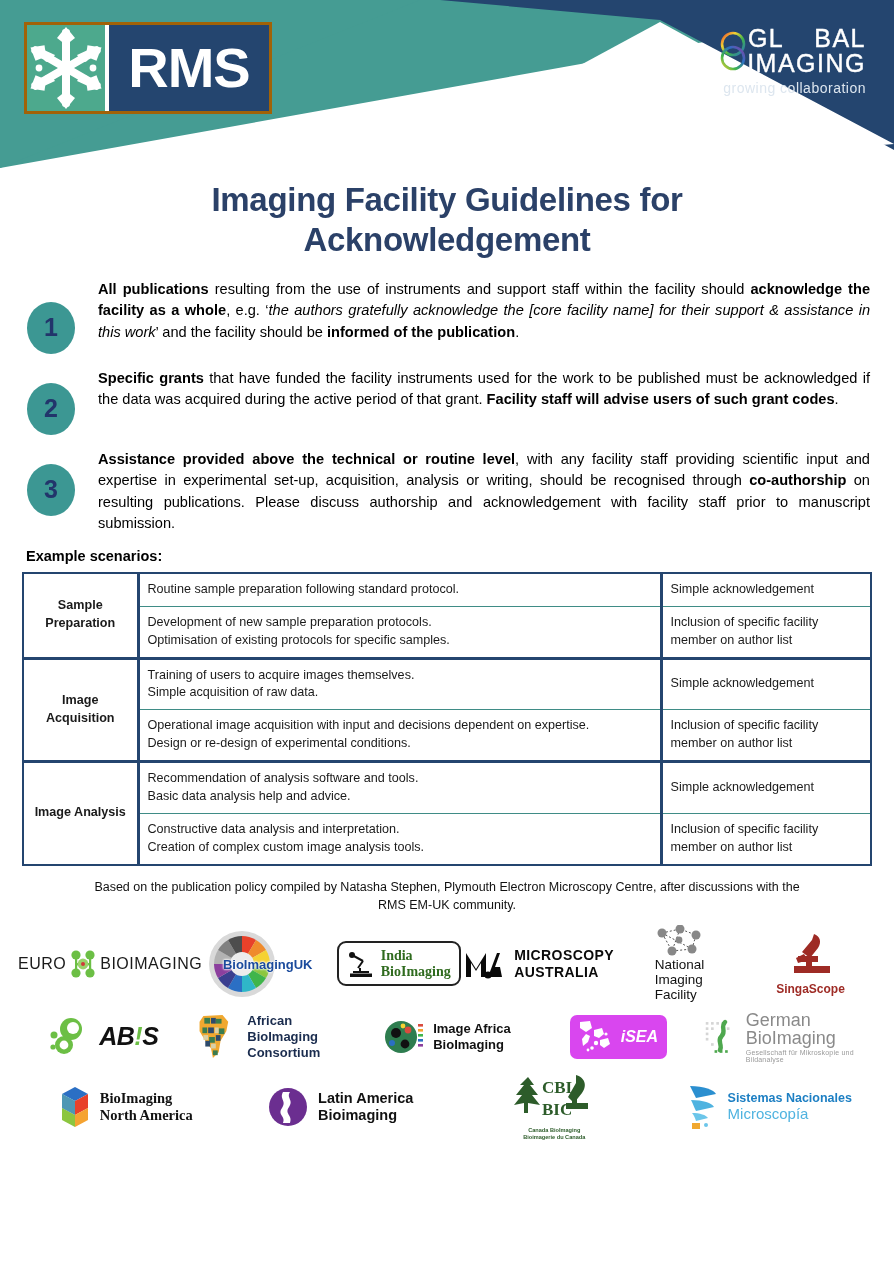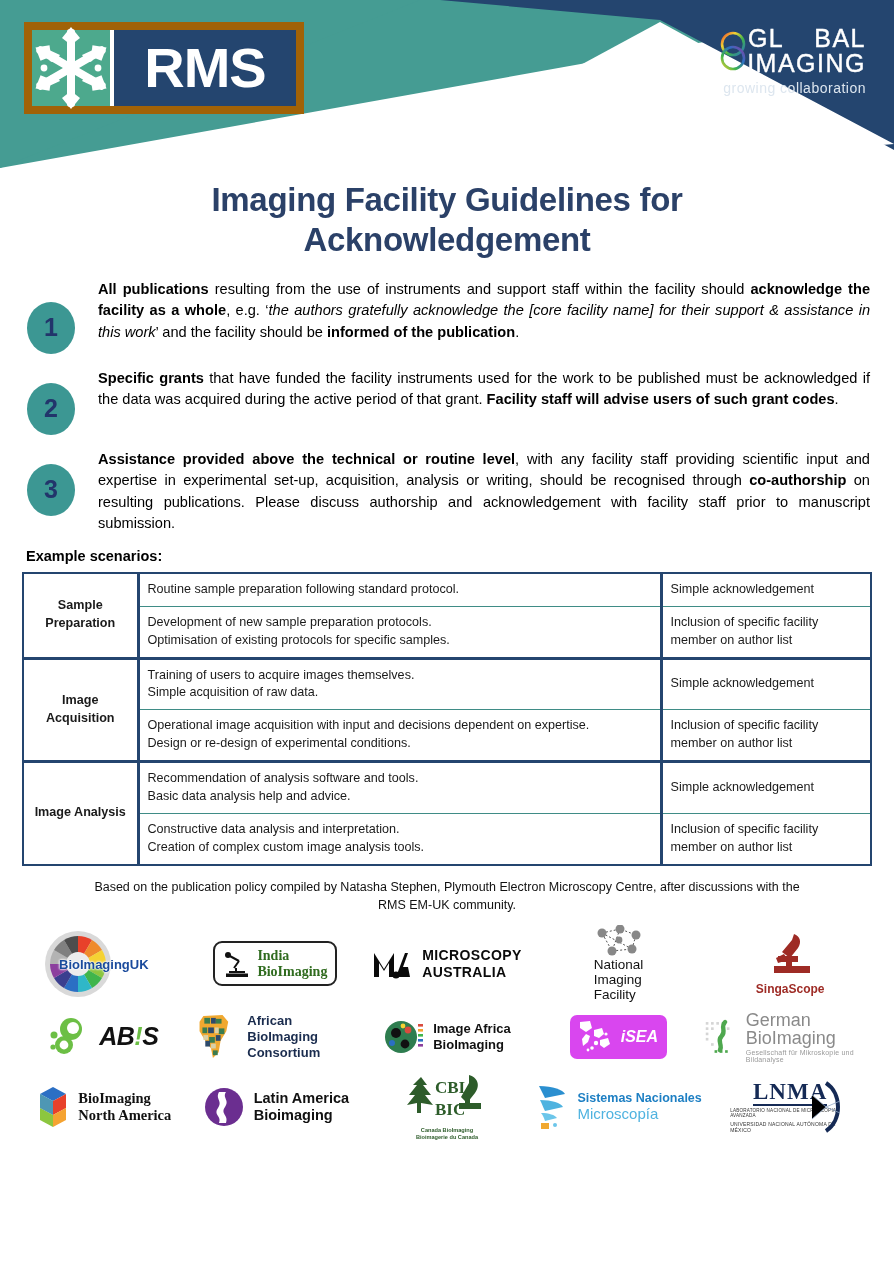--- a/index.html
+++ b/index.html
@@ -38,22 +38,22 @@
     clip-path:polygon(894px 0, 894px 144px, 600px 168px, 894px 168px);
   }
   .hdr-white-wedge{
     position:absolute;left:0;top:0;width:894px;height:168px;
     background:#ffffff;
     clip-path:polygon(390px 168px, 660px 22px, 894px 150px, 894px 168px);
   }
   
   .rms-logo{
     position:absolute;left:24px;top:22px;
-    width:280px;height:92px;
-    border:8px solid #a16207;
+    width:248px;height:92px;
+    border:3px solid #a16207;
     box-sizing:border-box;
     display:flex;
     background:#ffffff;
   }
   .rms-green{
     width:78px;background:#4da98d;
     position:relative;
   }
   .rms-navy{
     flex:1;background:#24456f;
@@ -418,20 +418,39 @@
     </tbody>
   </table>
 </div>
 
 <div class="caption">Based on the publication policy compiled by Natasha Stephen, Plymouth Electron Microscopy Centre, after discussions with the RMS EM-UK community.</div>
 
 <div class="logos">
 
   <div class="logo-row r1">
 
+    <div class="logo-cell">
+      <div class="eb">
+        <span class="eb-word">EURO</span>
+        <svg width="26" height="30" viewBox="0 0 26 30">
+          <g fill="#6cbf45">
+            <circle cx="6" cy="6" r="4.6"></circle>
+              <circle cx="20" cy="6" r="4.6"></circle>
+            <circle cx="6" cy="24" r="4.6"></circle>
+              <circle cx="20" cy="24" r="4.6"></circle>
+            <rect x="5" y="6" width="2.2" height="18"></rect>
+              <rect x="19" y="6" width="2.2" height="18"></rect>
+            <rect x="6" y="14" width="14" height="2.4"></rect>
+            <circle cx="13" cy="15" r="5.4" fill="#9bd36c"></circle>
+          </g>
+          <circle cx="13" cy="15" r="2" fill="#cf3a3a"></circle>
+        </svg>
+        <span class="eb-word">BIOIMAGING</span>
+      </div>
+    </div>
 
     <div class="logo-cell">
       <div style="position:relative;width:120px;height:72px;">
         <svg width="68" height="68" viewBox="0 0 68 68" style="position:absolute;left:0;top:2px">
           <circle cx="34" cy="34" r="33" fill="#d9d9d9"></circle>
           <g transform="translate(34,34)">
             <path d="M0 0 L0 -28 A28 28 0 0 1 14 -24 Z" fill="#e8412a"></path>
             <path d="M0 0 L14 -24 A28 28 0 0 1 24 -14 Z" fill="#ef8b2c"></path>
             <path d="M0 0 L24 -14 A28 28 0 0 1 28 0 Z" fill="#f5d233"></path>
             <path d="M0 0 L28 0 A28 28 0 0 1 24 14 Z" fill="#8cc63f"></path>
@@ -715,29 +734,14 @@
           <path d="M6 39 L14 39 L14 45 L6 45 Z" fill="#f0a830"></path>
           <circle cx="20" cy="41" r="2" fill="#6cc6ea"></circle>
         </svg>
         <div>
           <div class="sis1">Sistemas Nacionales</div>
           <div class="sis2">Microscopía</div>
         </div>
       </div>
     </div>
 
-    <div class="logo-cell">
-      <div class="lnma-box">
-        <svg width="120" height="52" viewBox="0 0 120 52" style="position:absolute;left:0;top:0">
-          <path d="M96 2 C112 12 112 40 96 50" fill="none" stroke="#152a55" stroke-width="4"></path>
-          <g stroke="#8fa6c4" stroke-width="0.8">
-            <path d="M82 14 L96 26 L82 38"></path>
-              <path d="M96 26 L110 20"></path>
-              <path d="M96 26 L110 32"></path>
-          </g>
-        </svg>
-        <div class="lnma-t">LNMA</div>
-        <div class="lnma-s">LABORATORIO NACIONAL DE MICROSCOPIA AVANZADA</div>
-        <div class="lnma-s2">UNIVERSIDAD NACIONAL AUTÓNOMA DE MÉXICO</div>
-      </div>
-    </div>
   </div>
 </div>
 
 </body></html>

